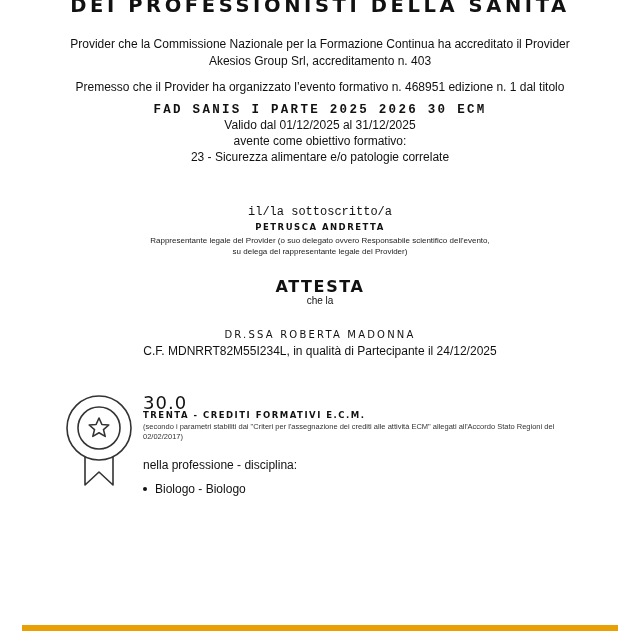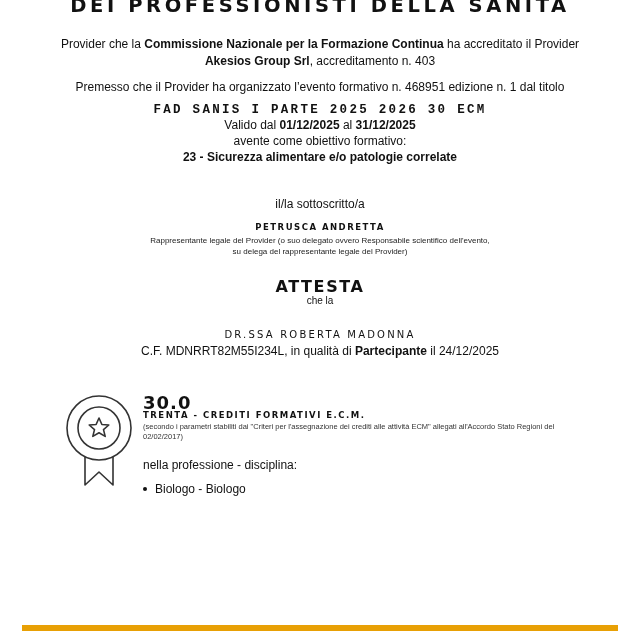--- a/index.html
+++ b/index.html
@@ -1,28 +1,28 @@
 <!DOCTYPE html>
 <html><head>
 <meta charset="utf-8">
 <style>
   html, body { margin: 0; padding: 0; background: #ffffff; }
   body { width: 640px; height: 640px; position: relative; overflow: hidden; font-family: "Liberation Sans", sans-serif; color: #111; }
   .abs { position: absolute; left: 0; width: 640px; text-align: center; }
   .title { top: -6px; font-family: "DejaVu Sans", sans-serif; font-weight: bold; font-size: 19.5px; letter-spacing: 3.6px; }
   .p { font-size: 12px; line-height: 17px; }
-  .p b { font-weight: bold; }
+  .p b { font-weight: normal; }
   .event { font-family: Liberation Mono, monospace; font-weight: bold; font-size: 12.5px; letter-spacing: 2.3px; }
   .small { font-size: 8px; line-height: 11px; color: #222; }
   .signer { font-family: "DejaVu Sans", sans-serif; font-weight: bold; font-size: 8.5px; letter-spacing: 1.5px; }
   .attesta { font-family: "DejaVu Sans", sans-serif; font-weight: bold; font-size: 16px; letter-spacing: 1.6px; }
   .chela { font-weight: normal; font-size: 10px; }
   .name { font-family: "DejaVu Sans", sans-serif; font-weight: normal; font-size: 10px; letter-spacing: 2.2px; }
   .credits { position: absolute; left: 143px; top: 394px; width: 440px; }
-  .credits-num { font-family: "DejaVu Sans", sans-serif; font-weight: bold; font-size: 18px; line-height: 18px; letter-spacing: 1px; }
+  .credits-num { font-family: "DejaVu Sans", sans-serif; font-weight: normal; font-size: 18px; line-height: 18px; letter-spacing: 1px; }
   .credits-words { font-family: "DejaVu Sans", sans-serif; font-weight: bold; font-size: 8.5px; letter-spacing: 1.5px; margin-top: -2px; }
   .credits-note { font-size: 7.5px; line-height: 10px; color: #333; margin-top: 2px; width: 420px; }
   .profession { position: absolute; left: 143px; top: 458px; font-size: 12px; }
   .list { position: absolute; left: 143px; top: 482px; font-size: 12px; }
   .bullet { display: inline-block; width: 4px; height: 4px; border-radius: 50%; background: #111; margin-right: 8px; vertical-align: middle; position: relative; top: -1px; }
   .bar { position: absolute; left: 22px; top: 625px; width: 596px; height: 6px; }
   .medal { position: absolute; left: 62px; top: 393px; width: 76px; height: 96px; }
 </style>
 </head>
 <body>
@@ -37,21 +37,21 @@
 <div class="abs p" style="top:79px;">Premesso che il Provider ha organizzato l’evento formativo n. 468951 edizione n. 1 dal titolo</div>
 
 <div class="abs event" style="top:103px;">FAD SANIS I PARTE 2025 2026 30 ECM</div>
 
 <div class="abs p" style="top:117px; line-height:16px;">
   <span>Valido dal </span><b>01/12/2025</b><span> al </span><b>31/12/2025</b><br>
   <span>avente come obiettivo formativo:</span><br>
   <b>23 - Sicurezza alimentare e/o patologie correlate</b>
 </div>
 
-<div class="abs p" style="top:196px;">il/la sottoscritto/a</div>
+<div class="abs p" style="top:204px;font-family:Liberation Mono, monospace;">il/la sottoscritto/a</div>
 
 <div class="abs signer" style="top:222px;">PETRUSCA ANDRETTA</div>
 
 <div class="abs small" style="top:235px;">
   <span>Rappresentante legale del Provider (o suo delegato ovvero Responsabile scientifico dell'evento,</span><br>
   <span>su delega del rappresentante legale del Provider)</span>
 </div>
 
 <div class="abs attesta" style="top:277px;">ATTESTA</div>
 <div class="abs chela" style="top:295px;">che la</div>

